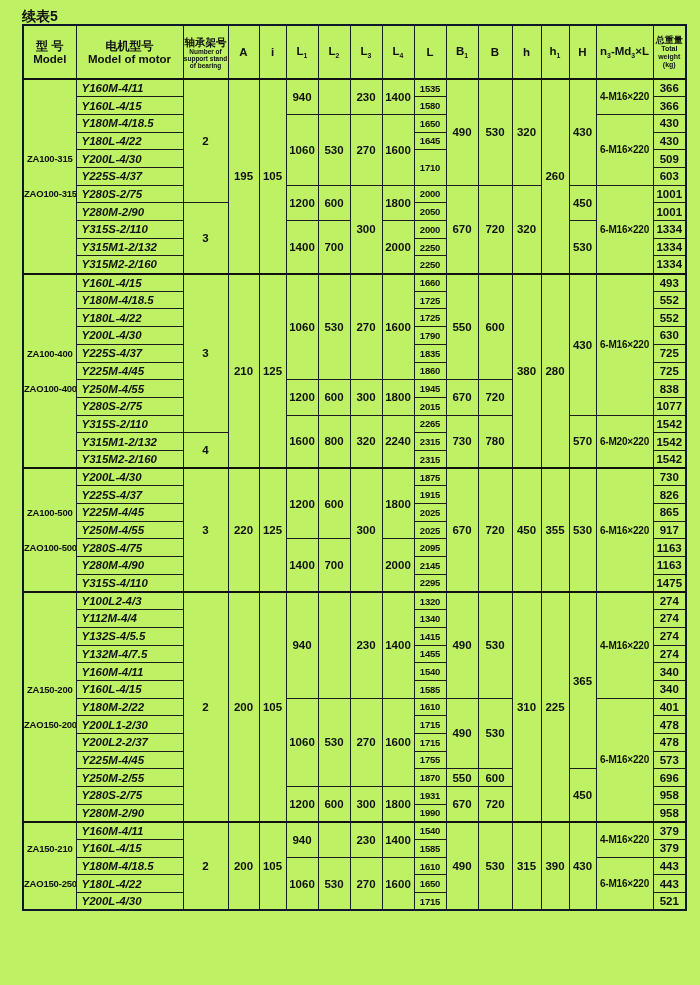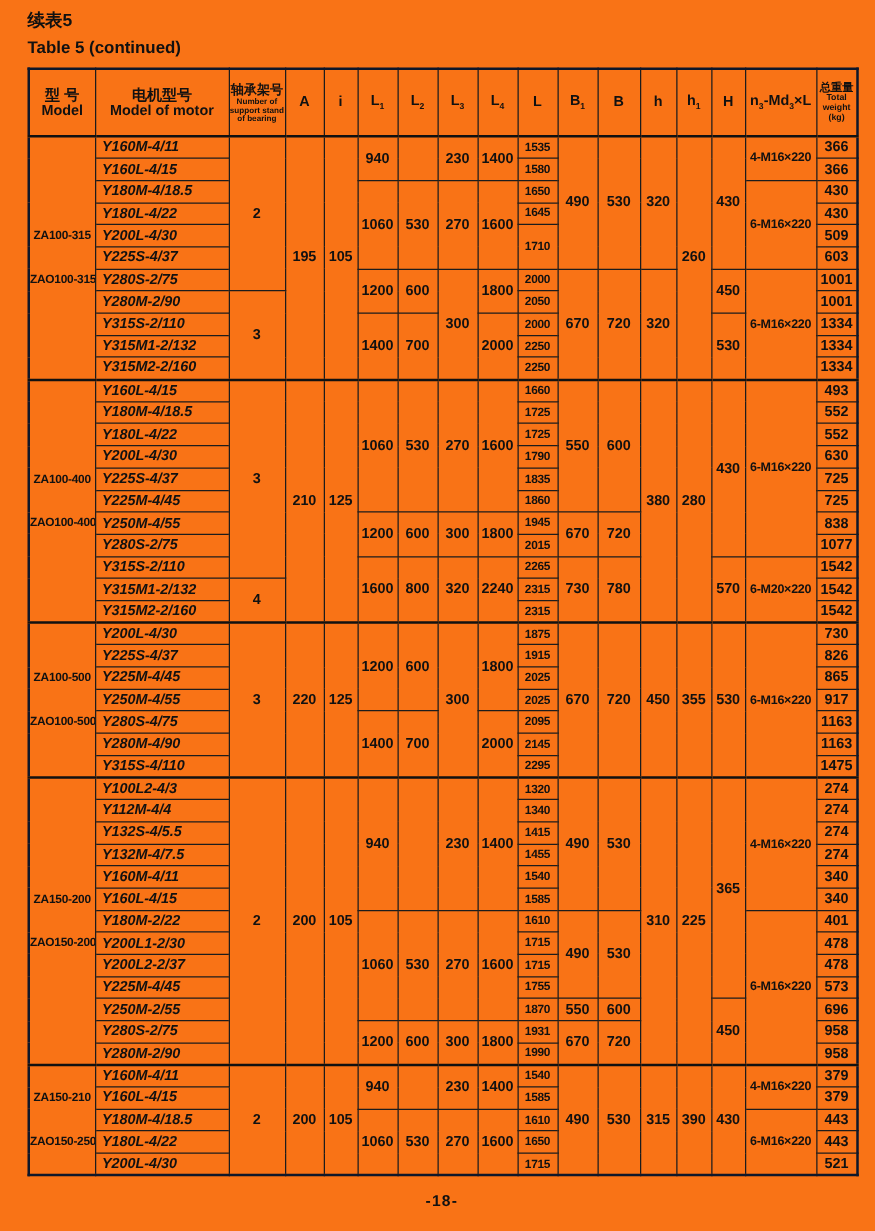--- a/index.html
+++ b/index.html
@@ -1,20 +1,20 @@
 <!DOCTYPE html>
 <html><head>
 <meta charset="utf-8">
 <style>
   html,body{margin:0;padding:0;background:#ffffff;}
   .page{
     position:relative;
     width:700px;height:985px;
     box-sizing:border-box;
-    background:#f97316;
+    background:#bef264;
     font-family:"Liberation Sans", sans-serif;
     color:#111;
     padding:8px 15px 0 22px;
   }
   .title-cn{font-size:14px;font-weight:bold;line-height:16px;}
   .title-en{font-size:13.5px;font-weight:bold;line-height:16px;margin-top:6px;margin-bottom:8px;}
   table.spec{
     border-collapse:collapse;
     table-layout:fixed;
     width:663px;
@@ -53,21 +53,20 @@
     width:663px;text-align:center;
     font-size:12.5px;font-weight:bold;
     margin-top:13px;letter-spacing:1px;
   }
 </style>
 </head>
 <body>
 
 <div class="page">
   <div class="title-cn">续表5</div>
-  <div class="title-en">Table 5 (continued)</div>
 
   <table class="spec">
     <colgroup>
         <col style="width: 53px;">
         <col style="width: 107px;">
         <col style="width: 45px;">
         <col style="width: 31px;">
         <col style="width: 27px;">
         <col style="width: 32px;">
         <col style="width: 32px;">
@@ -502,14 +501,13 @@
           <td class="num wcol">443</td>
         </tr>
         <tr>
           <td class="motor">Y200L-4/30</td>
           <td class="num Lcol">1715</td>
           <td class="num wcol">521</td>
         </tr>
       </tbody>
   </table>
 
-  <div class="footer">-18-</div>
 </div>
 
 </body></html>

